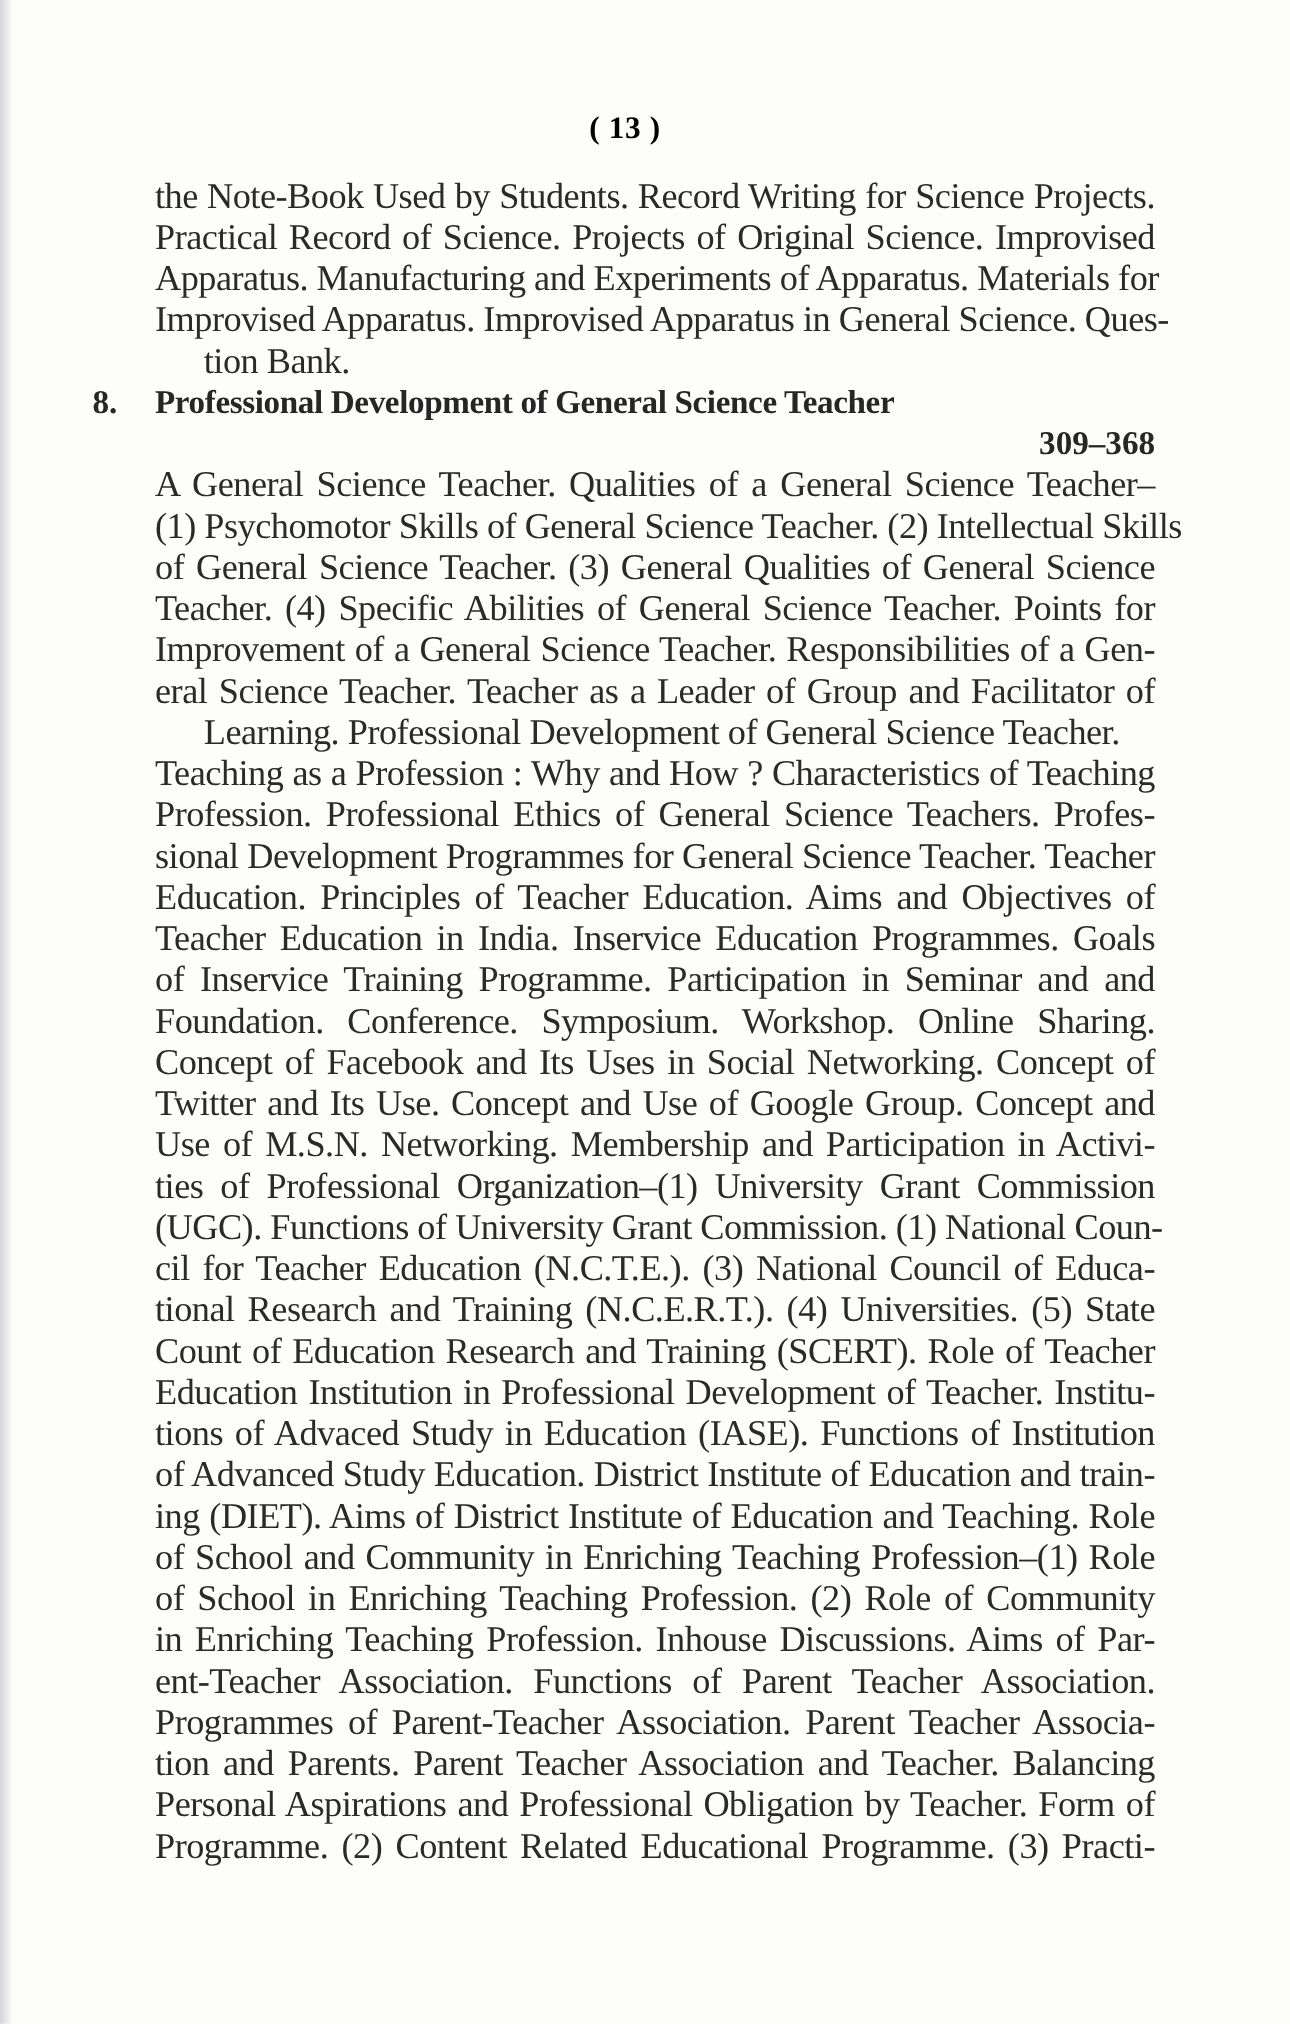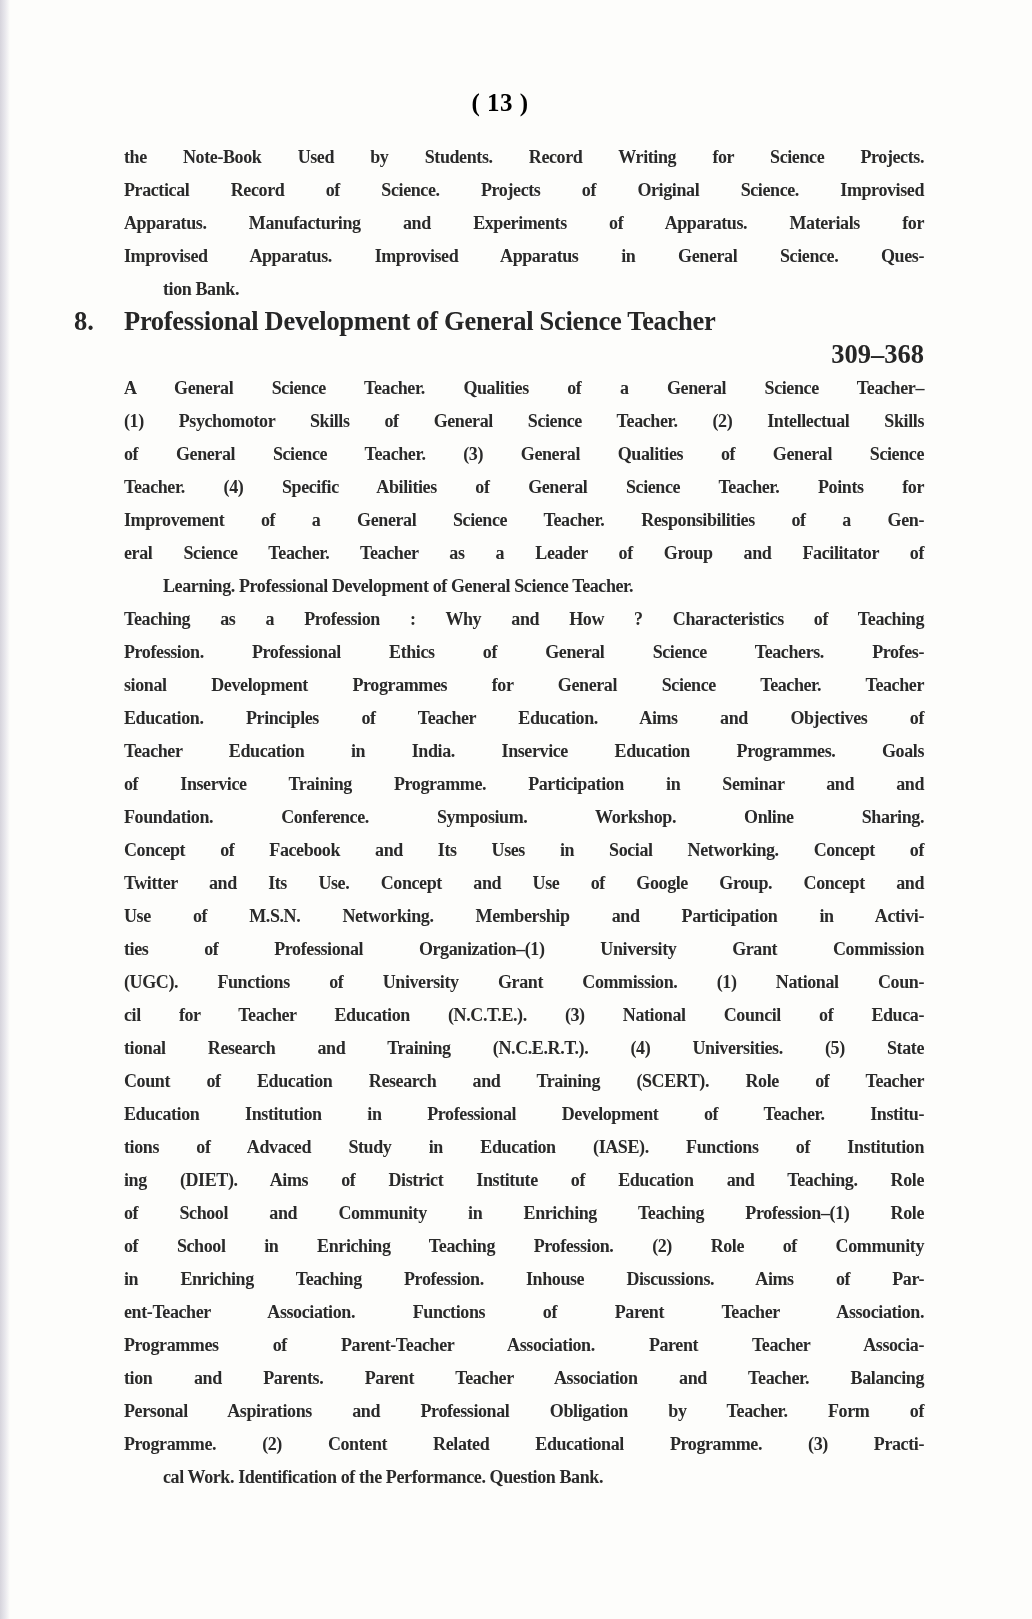--- a/index.html
+++ b/index.html
@@ -38,26 +38,25 @@
     }
     .block {
       position: absolute;
       left: 124px;
       width: 800px;
     }
     .line {
       display: block;
       height: 33px;
       line-height: 33px;
-      font-size: 18px;
+      font-size: 29px;
       white-space: nowrap;
       text-align: justify;
       text-align-last: justify;
       letter-spacing: -0.4px;
-      font-weight: bold;
     }
     .line.last {
       text-align-last: left;
       margin-left: 39px;
     }
     .prev-text { top: 141px; }
     .chapter-head {
       position: absolute;
       left: 62px;
       top: 305px;
@@ -131,25 +130,25 @@
     <span class="line">Concept of Facebook and Its Uses in Social Networking. Concept of</span>
     <span class="line">Twitter and Its Use. Concept and Use of Google Group. Concept and</span>
     <span class="line">Use of M.S.N. Networking. Membership and Participation in Activi-</span>
     <span class="line">ties of Professional Organization–(1) University Grant Commission</span>
     <span class="line">(UGC). Functions of University Grant Commission. (1) National Coun-</span>
     <span class="line">cil for Teacher Education (N.C.T.E.). (3) National Council of Educa-</span>
     <span class="line">tional Research and Training (N.C.E.R.T.). (4) Universities. (5) State</span>
     <span class="line">Count of Education Research and Training (SCERT). Role of Teacher</span>
     <span class="line">Education Institution in Professional Development of Teacher. Institu-</span>
     <span class="line">tions of Advaced Study in Education (IASE). Functions of Institution</span>
+    <span class="line">of Advanced Study Education. District Institute of Education and train-</span>
     <span class="line">ing (DIET). Aims of District Institute of Education and Teaching. Role</span>
     <span class="line">of School and Community in Enriching Teaching Profession–(1) Role</span>
     <span class="line">of School in Enriching Teaching Profession. (2) Role of Community</span>
     <span class="line">in Enriching Teaching Profession. Inhouse Discussions. Aims of Par-</span>
     <span class="line">ent-Teacher Association. Functions of Parent Teacher Association.</span>
     <span class="line">Programmes of Parent-Teacher Association. Parent Teacher Associa-</span>
     <span class="line">tion and Parents. Parent Teacher Association and Teacher. Balancing</span>
     <span class="line">Personal Aspirations and Professional Obligation by Teacher. Form of</span>
     <span class="line">Programme. (2) Content Related Educational Programme. (3) Practi-</span>
-    <span class="line last">cal Work. Identification of the Performance. Question Bank.</span>
   </div>
 
 </div>
 
 </body></html>

